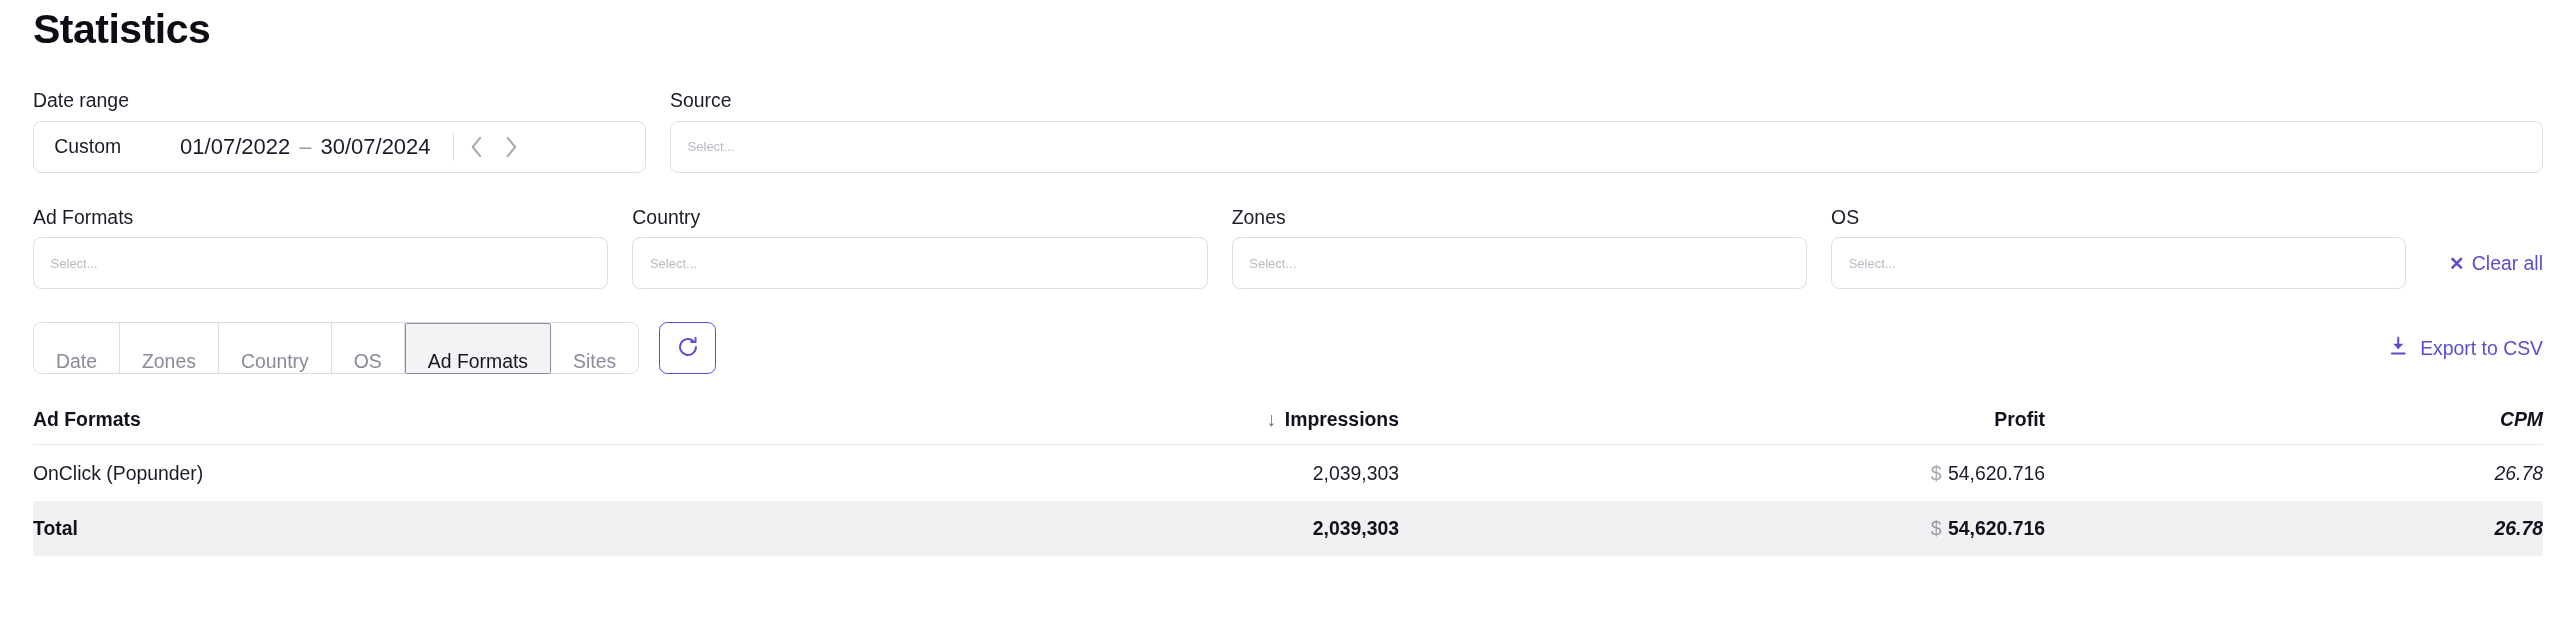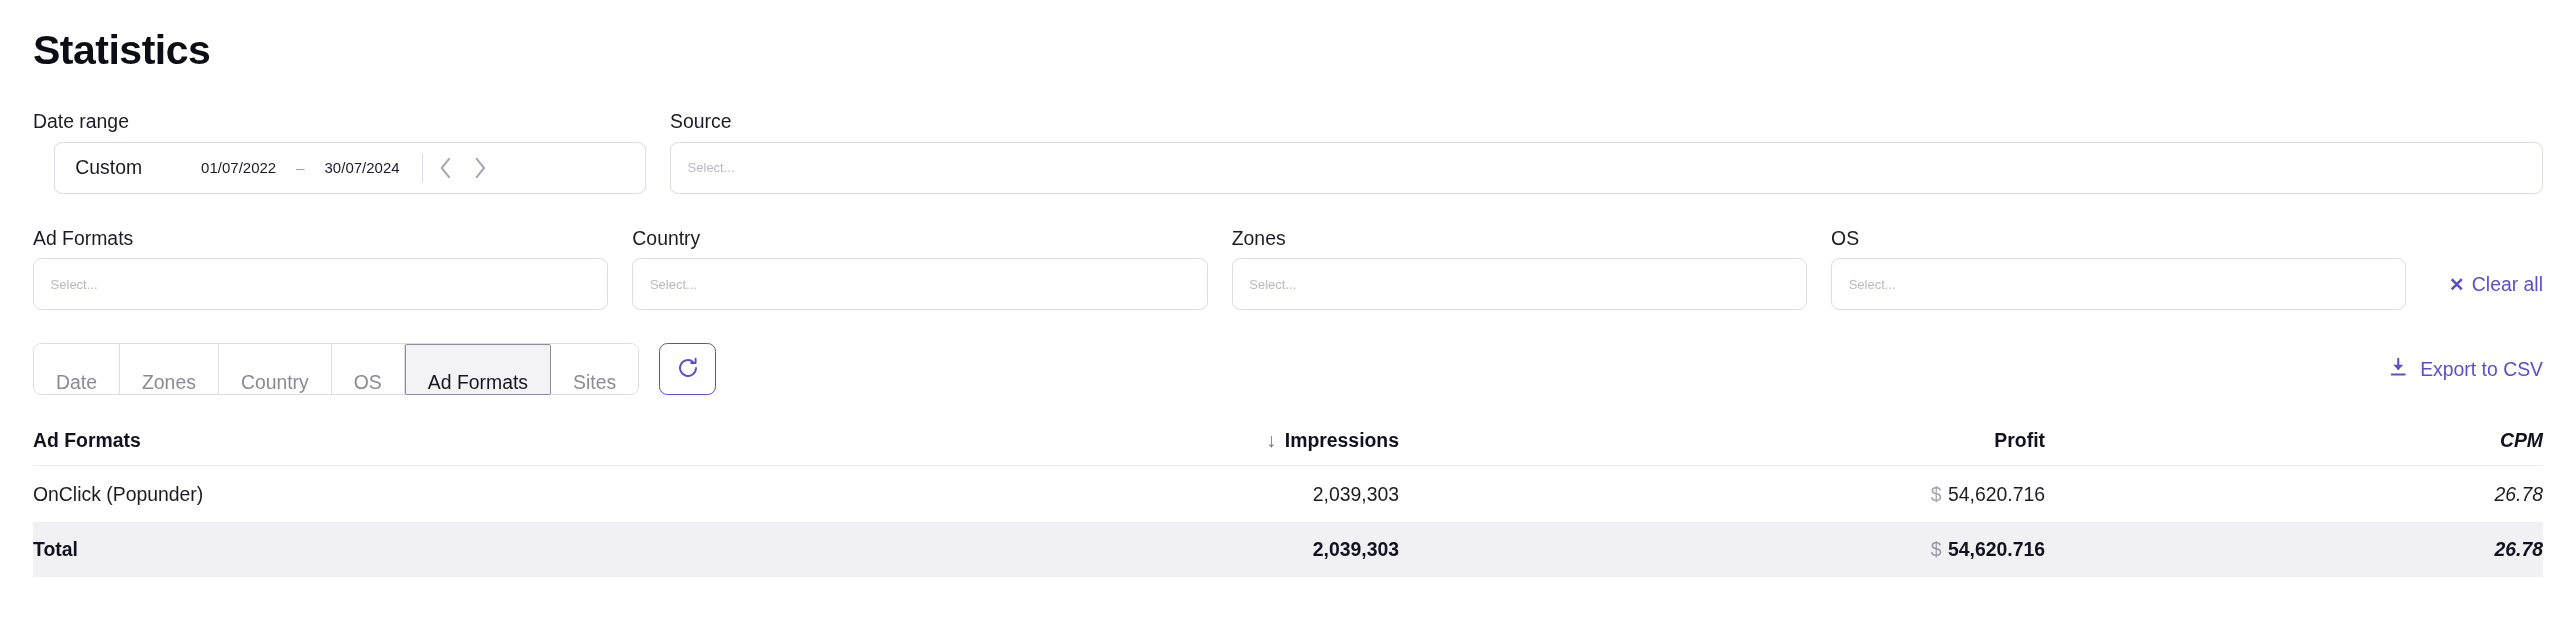--- a/index.html
+++ b/index.html
@@ -19,21 +19,21 @@
     height: 634px;
     padding: 0 33px;
   }
 
   
   .page-title {
     font-size: 41px;
     font-weight: 700;
     letter-spacing: -0.5px;
     line-height: 1;
-    padding-top: 30px;
+    padding-top: 9px;
     color: #0d0d16;
   }
 
   
   .filters { margin-top: 26px; }
 
   .filter-row {
     display: flex;
     align-items: flex-end;
     gap: 24px;
@@ -64,33 +64,32 @@
   .control .placeholder {
     font-size: 13px;
     color: #b9b9c4;
   }
 
   
   .field-daterange { width: 613px; }
   .daterange {
     justify-content: flex-start;
     padding: 0 0 0 20.3px;
-    margin-left: 21px;
   }
   .dr-preset {
     font-size: 19.4px;
     color: #1c1c28;
     white-space: nowrap;
   }
   .dr-dates {
     display: flex;
     align-items: center;
-    gap: 20px;
+    gap: 9px;
     margin-left: 59px;
-    font-size: 15px;
+    font-size: 22px;
     color: #1c1c28;
     white-space: nowrap;
   }
   .dr-dash { color: #9a9aa8; }
   .dr-divider {
     width: 0.9px;
     height: 28px;
     background: #dcdce3;
     margin-left: 22px;
   }

